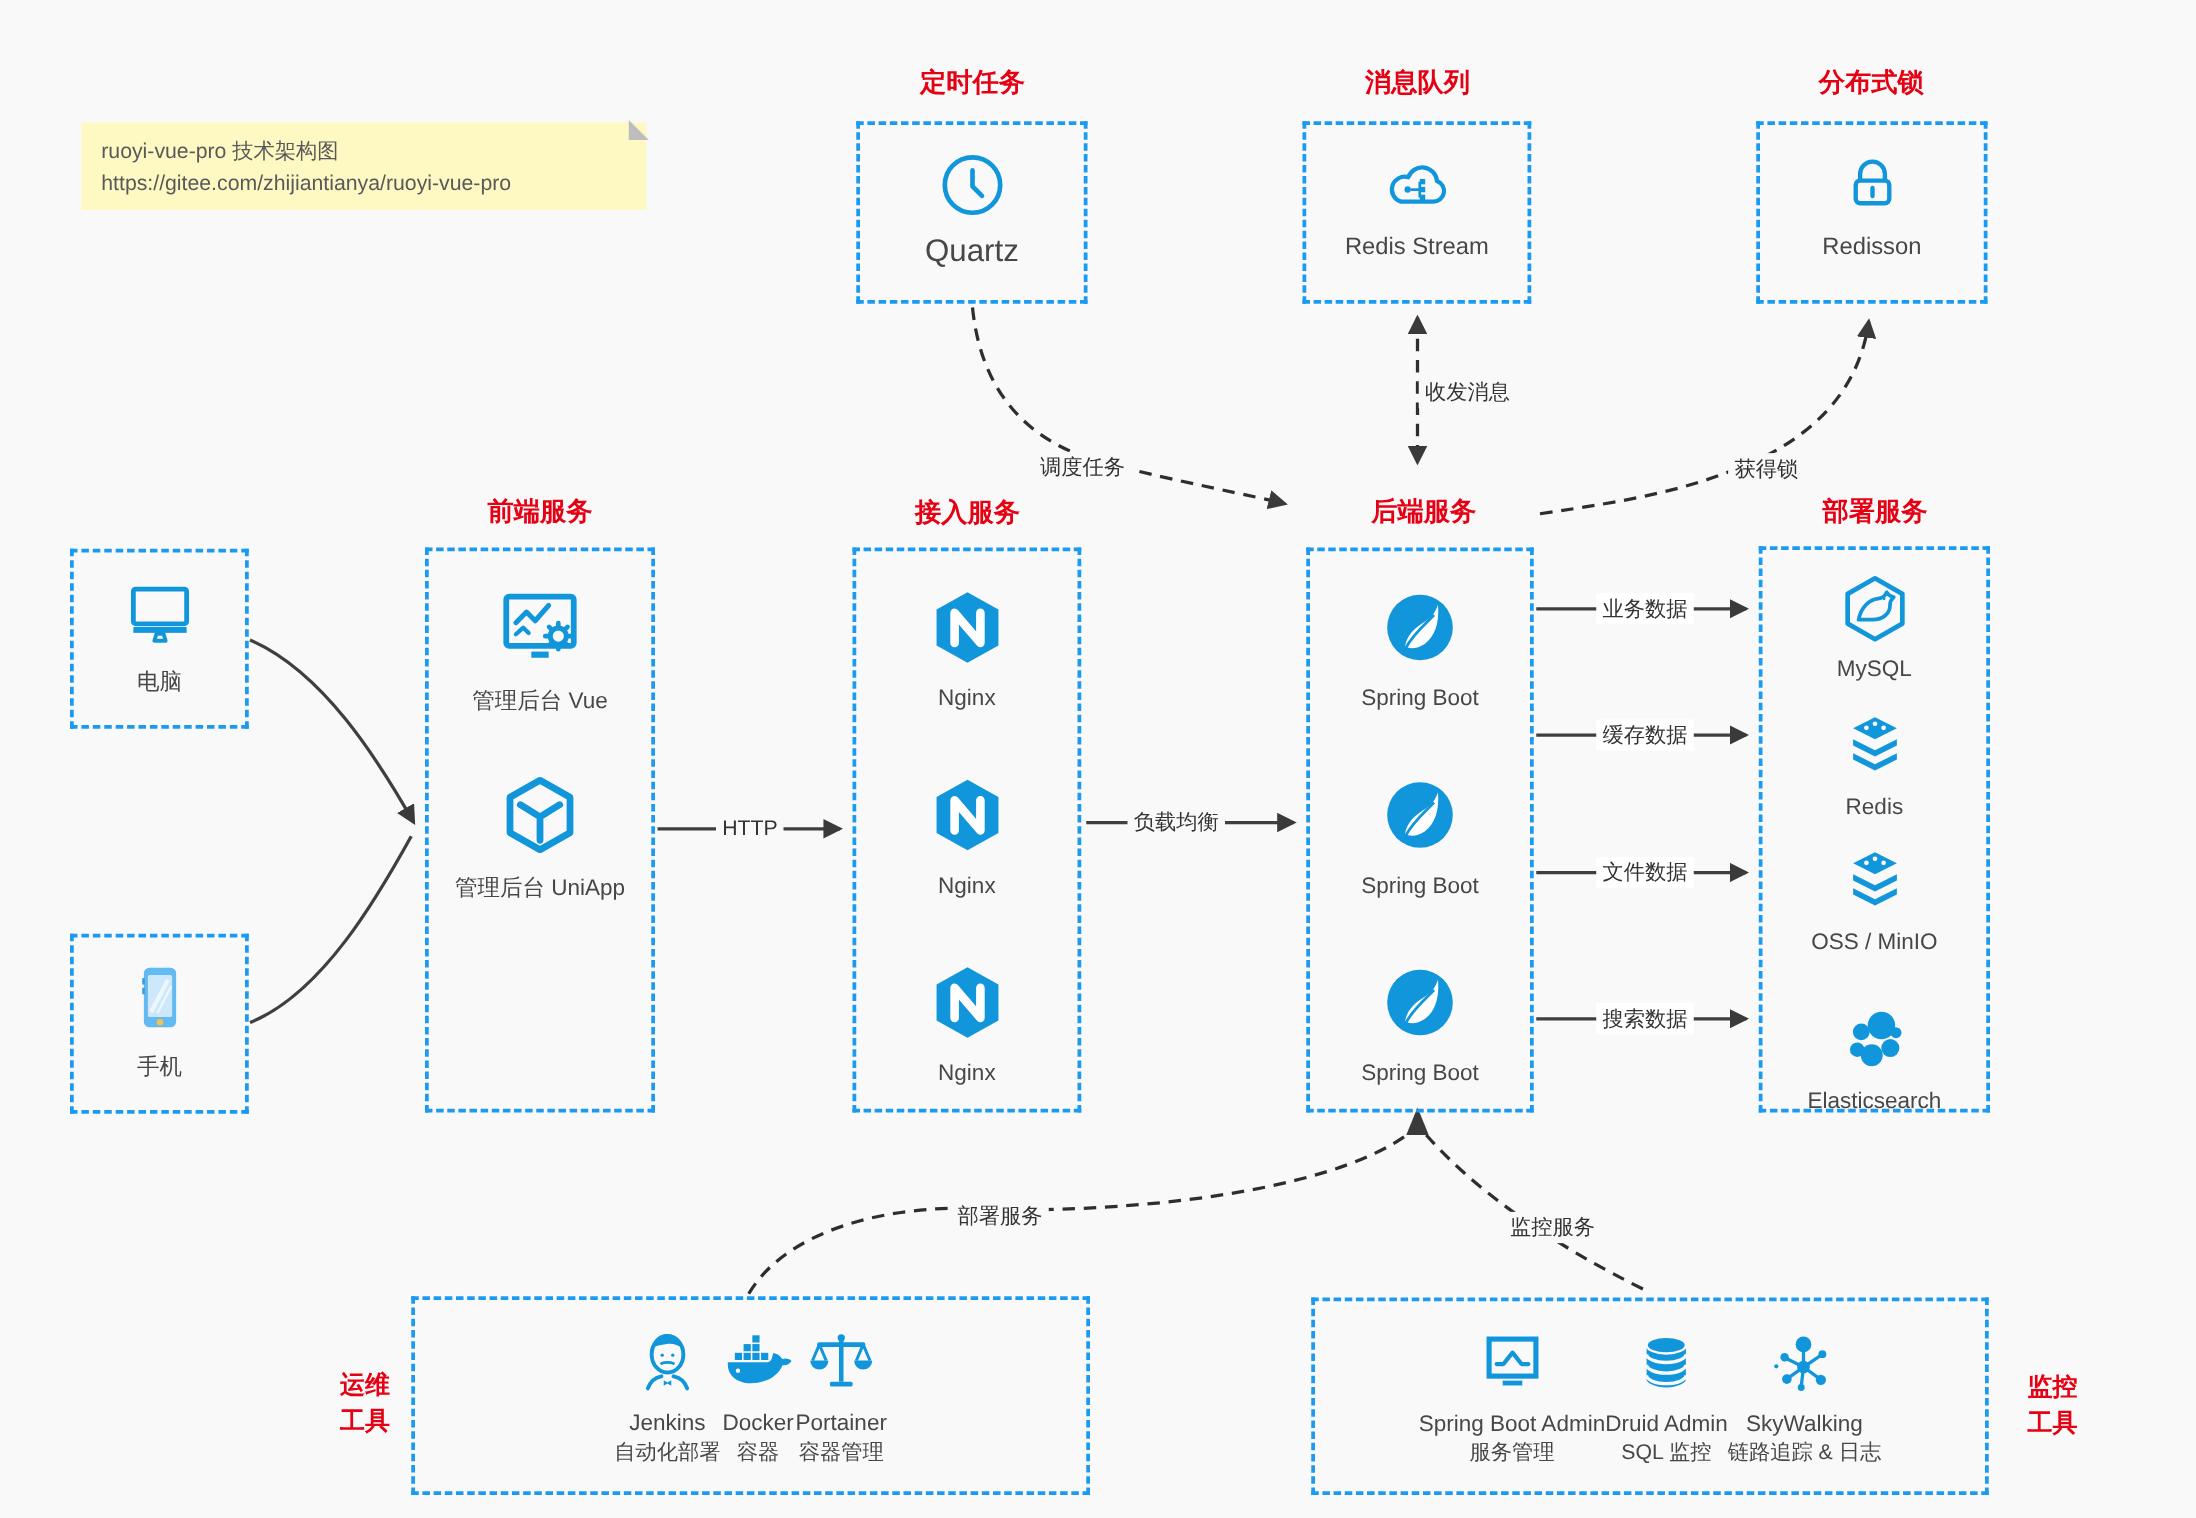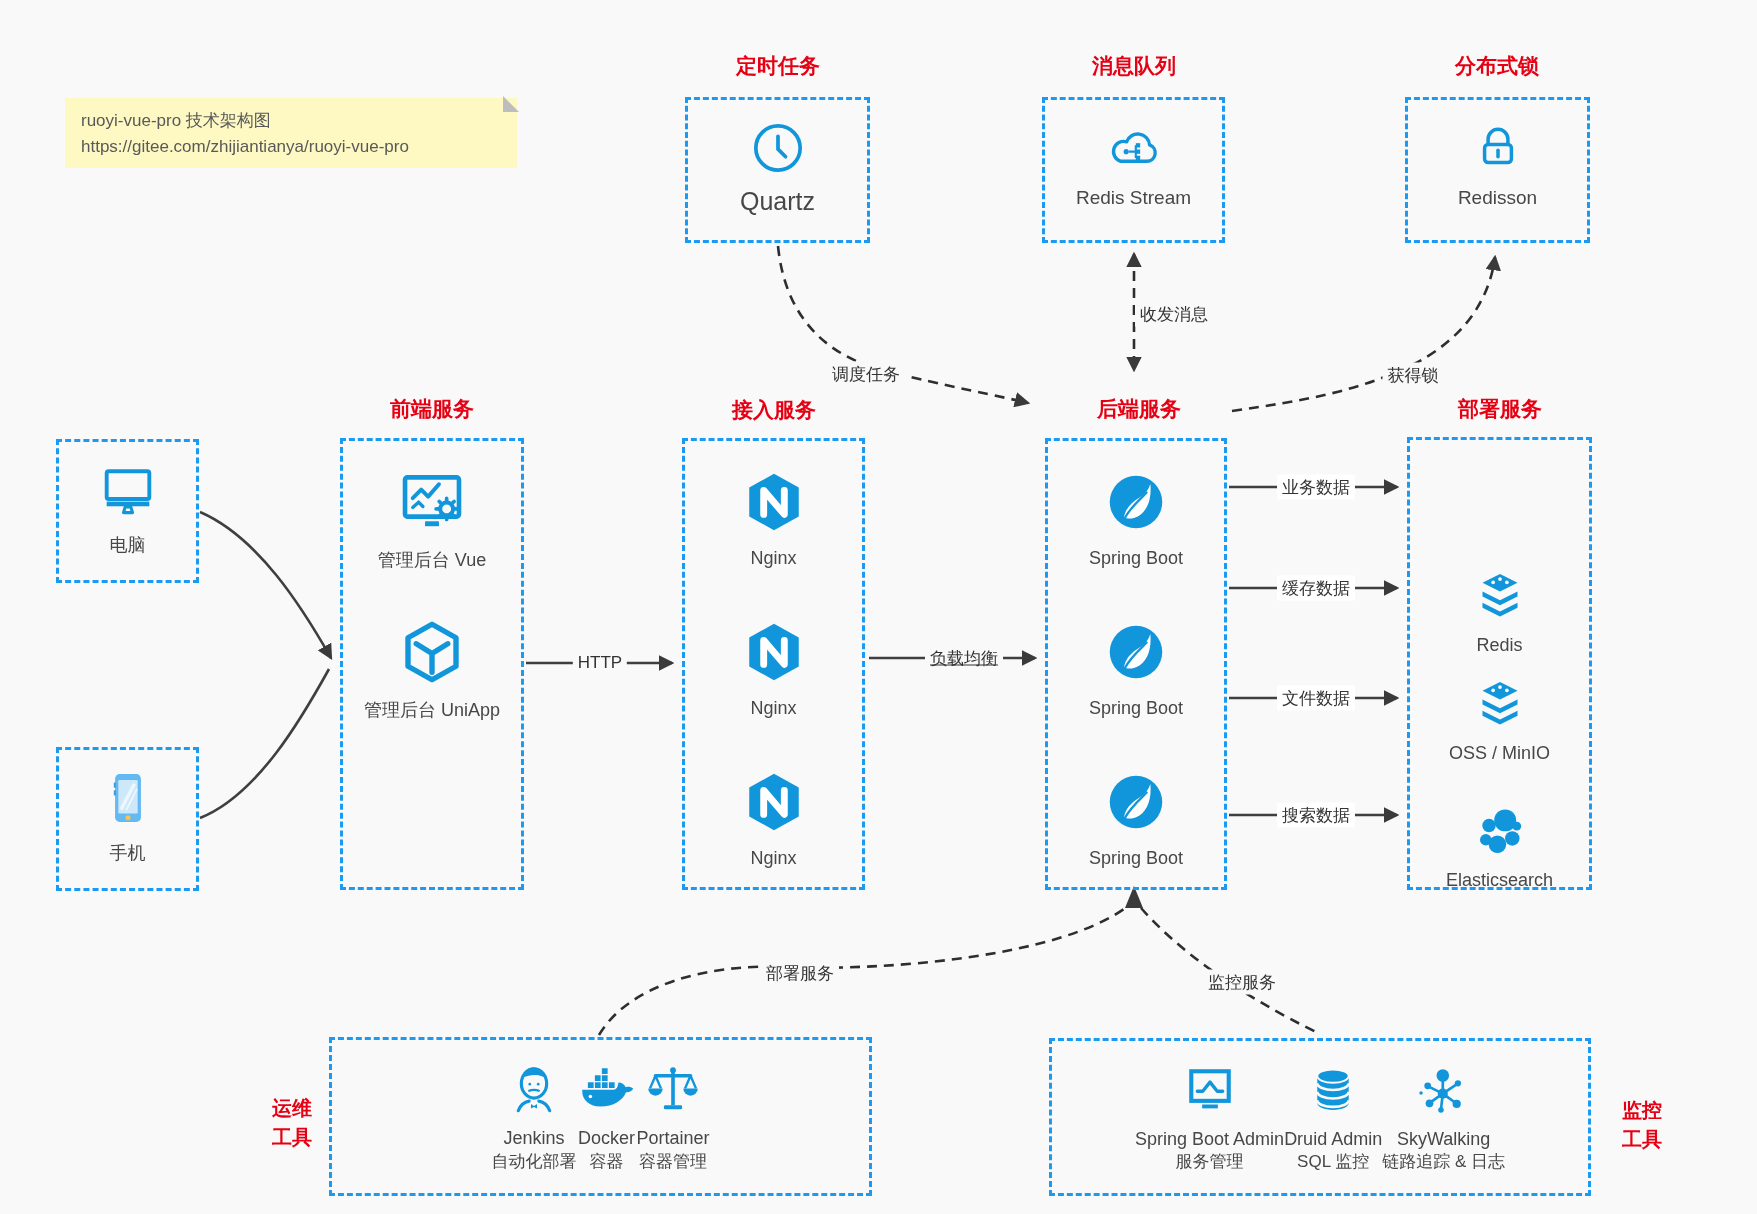--- a/index.html
+++ b/index.html
@@ -348,20 +348,28 @@
       <div class="ic">
           <svg width="60" height="60" viewBox="0 0 48 48">
             <use href="#i-spring"></use>
           </svg>
         </div>
       <div class="lbl">Spring Boot</div>
     </div>
   </div>
 
   <div class="dbox" style="left:1407px;top:437px;width:185px;height:453px;">
+    <div class="node stonode" style="top:16px;">
+      <div class="ic">
+          <svg width="60" height="60" viewBox="0 0 48 48">
+            <use href="#i-mysql"></use>
+          </svg>
+        </div>
+      <div class="lbl">MySQL</div>
+    </div>
     <div class="node stonode" style="top:126px;">
       <div class="ic">
           <svg width="60" height="60" viewBox="0 0 48 48">
             <use href="#i-stack"></use>
           </svg>
         </div>
       <div class="lbl">Redis</div>
     </div>
     <div class="node stonode" style="top:234px;">
       <div class="ic">
@@ -439,21 +447,21 @@
               <use href="#i-skywalking"></use>
             </svg>
           </div>
         <div class="bname">SkyWalking</div>
         <div class="bdesc">链路追踪 &amp; 日志</div>
       </div>
     </div>
   </div>
 
   <div class="elabel" style="left:600px;top:663px;">HTTP</div>
-  <div class="elabel" style="left:964px;top:658px;text-decoration:underline;">负载均衡</div>
+  <div class="elabel" style="left:941px;top:658px;">负载均衡</div>
   <div class="elabel wbg" style="left:1316px;top:487px;">业务数据</div>
   <div class="elabel wbg" style="left:1316px;top:588px;">缓存数据</div>
   <div class="elabel wbg" style="left:1316px;top:698px;">文件数据</div>
   <div class="elabel wbg" style="left:1316px;top:815px;">搜索数据</div>
   <div class="elabel" style="left:866px;top:374px;">调度任务</div>
   <div class="elabel" style="left:1138px;top:314px;margin-left:36px;">收发消息</div>
   <div class="elabel" style="left:1413px;top:375px;">获得锁</div>
   <div class="elabel" style="left:800px;top:973px;">部署服务</div>
   <div class="elabel" style="left:1242px;top:982px;">监控服务</div>
 

